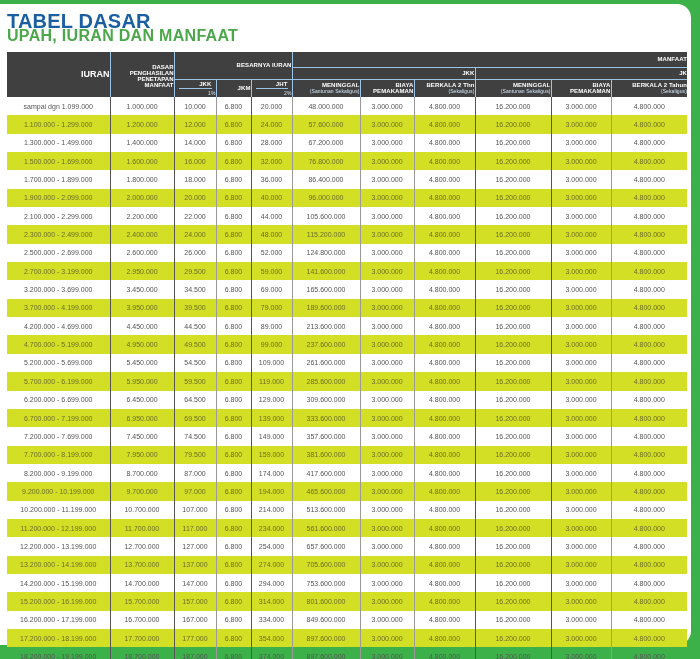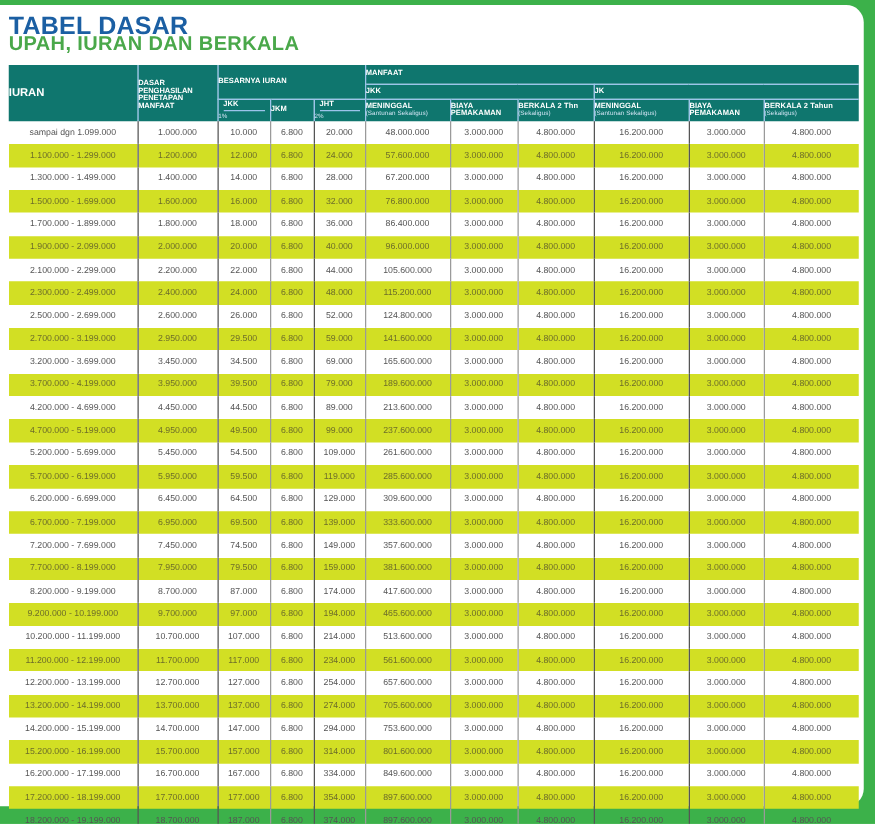--- a/index.html
+++ b/index.html
@@ -15,21 +15,21 @@
   }
   .title2 {
     position: absolute; left: 7px; top: 23px; font-size: 16px; font-weight: bold;
     color: #4aa84a; letter-spacing: 0.3px;
   }
   table {
     position: absolute; left: 7px; top: 48px; width: 680px;
     border-collapse: collapse; table-layout: fixed;
   }
   thead th {
-    background: #0f766e; color: #ffffff; font-weight: bold; text-align: left;
+    background: #404040; color: #ffffff; font-weight: bold; text-align: right;
     vertical-align: middle; line-height: 1;
   }
   .h-small { font-size: 6px; letter-spacing: 0.1px; }
   .h-sub { font-size: 5px; font-weight: normal; color: #d6e6f7; }
   .th-iuran { font-size: 9px; border-right: 1px solid #9cc4ea; }
   .th-dasar { font-size: 6px; border-right: 1px solid #9cc4ea; line-height: 6px; padding-top: 2px; }
   .row-h1 th { height: 15px; }
   .row-h2 th { height: 12px; }
   .row-h3 th { height: 18px; }
   .bl { border-left: 1px solid #9cc4ea; }
@@ -43,21 +43,21 @@
   tbody td.c-iuran { text-align: center; padding-left: 0; }
   .vdark { border-right: 1px solid #555555; }
   .vlight { border-right: 1px solid #9a9a9a; }
   tbody tr td:last-child { border-right: none; }
 </style>
 </head>
 <body>
 
 <div class="card">
   <div class="title1">TABEL DASAR</div>
-  <div class="title2">UPAH, IURAN DAN BERKALA</div>
+  <div class="title2">UPAH, IURAN DAN MANFAAT</div>
 
   <table>
     <colgroup>
       <col style="width:103px">
         <col style="width:64px">
         <col style="width:42px">
         <col style="width:35px">
         <col style="width:41px">
       <col style="width:68px">
         <col style="width:54px">

